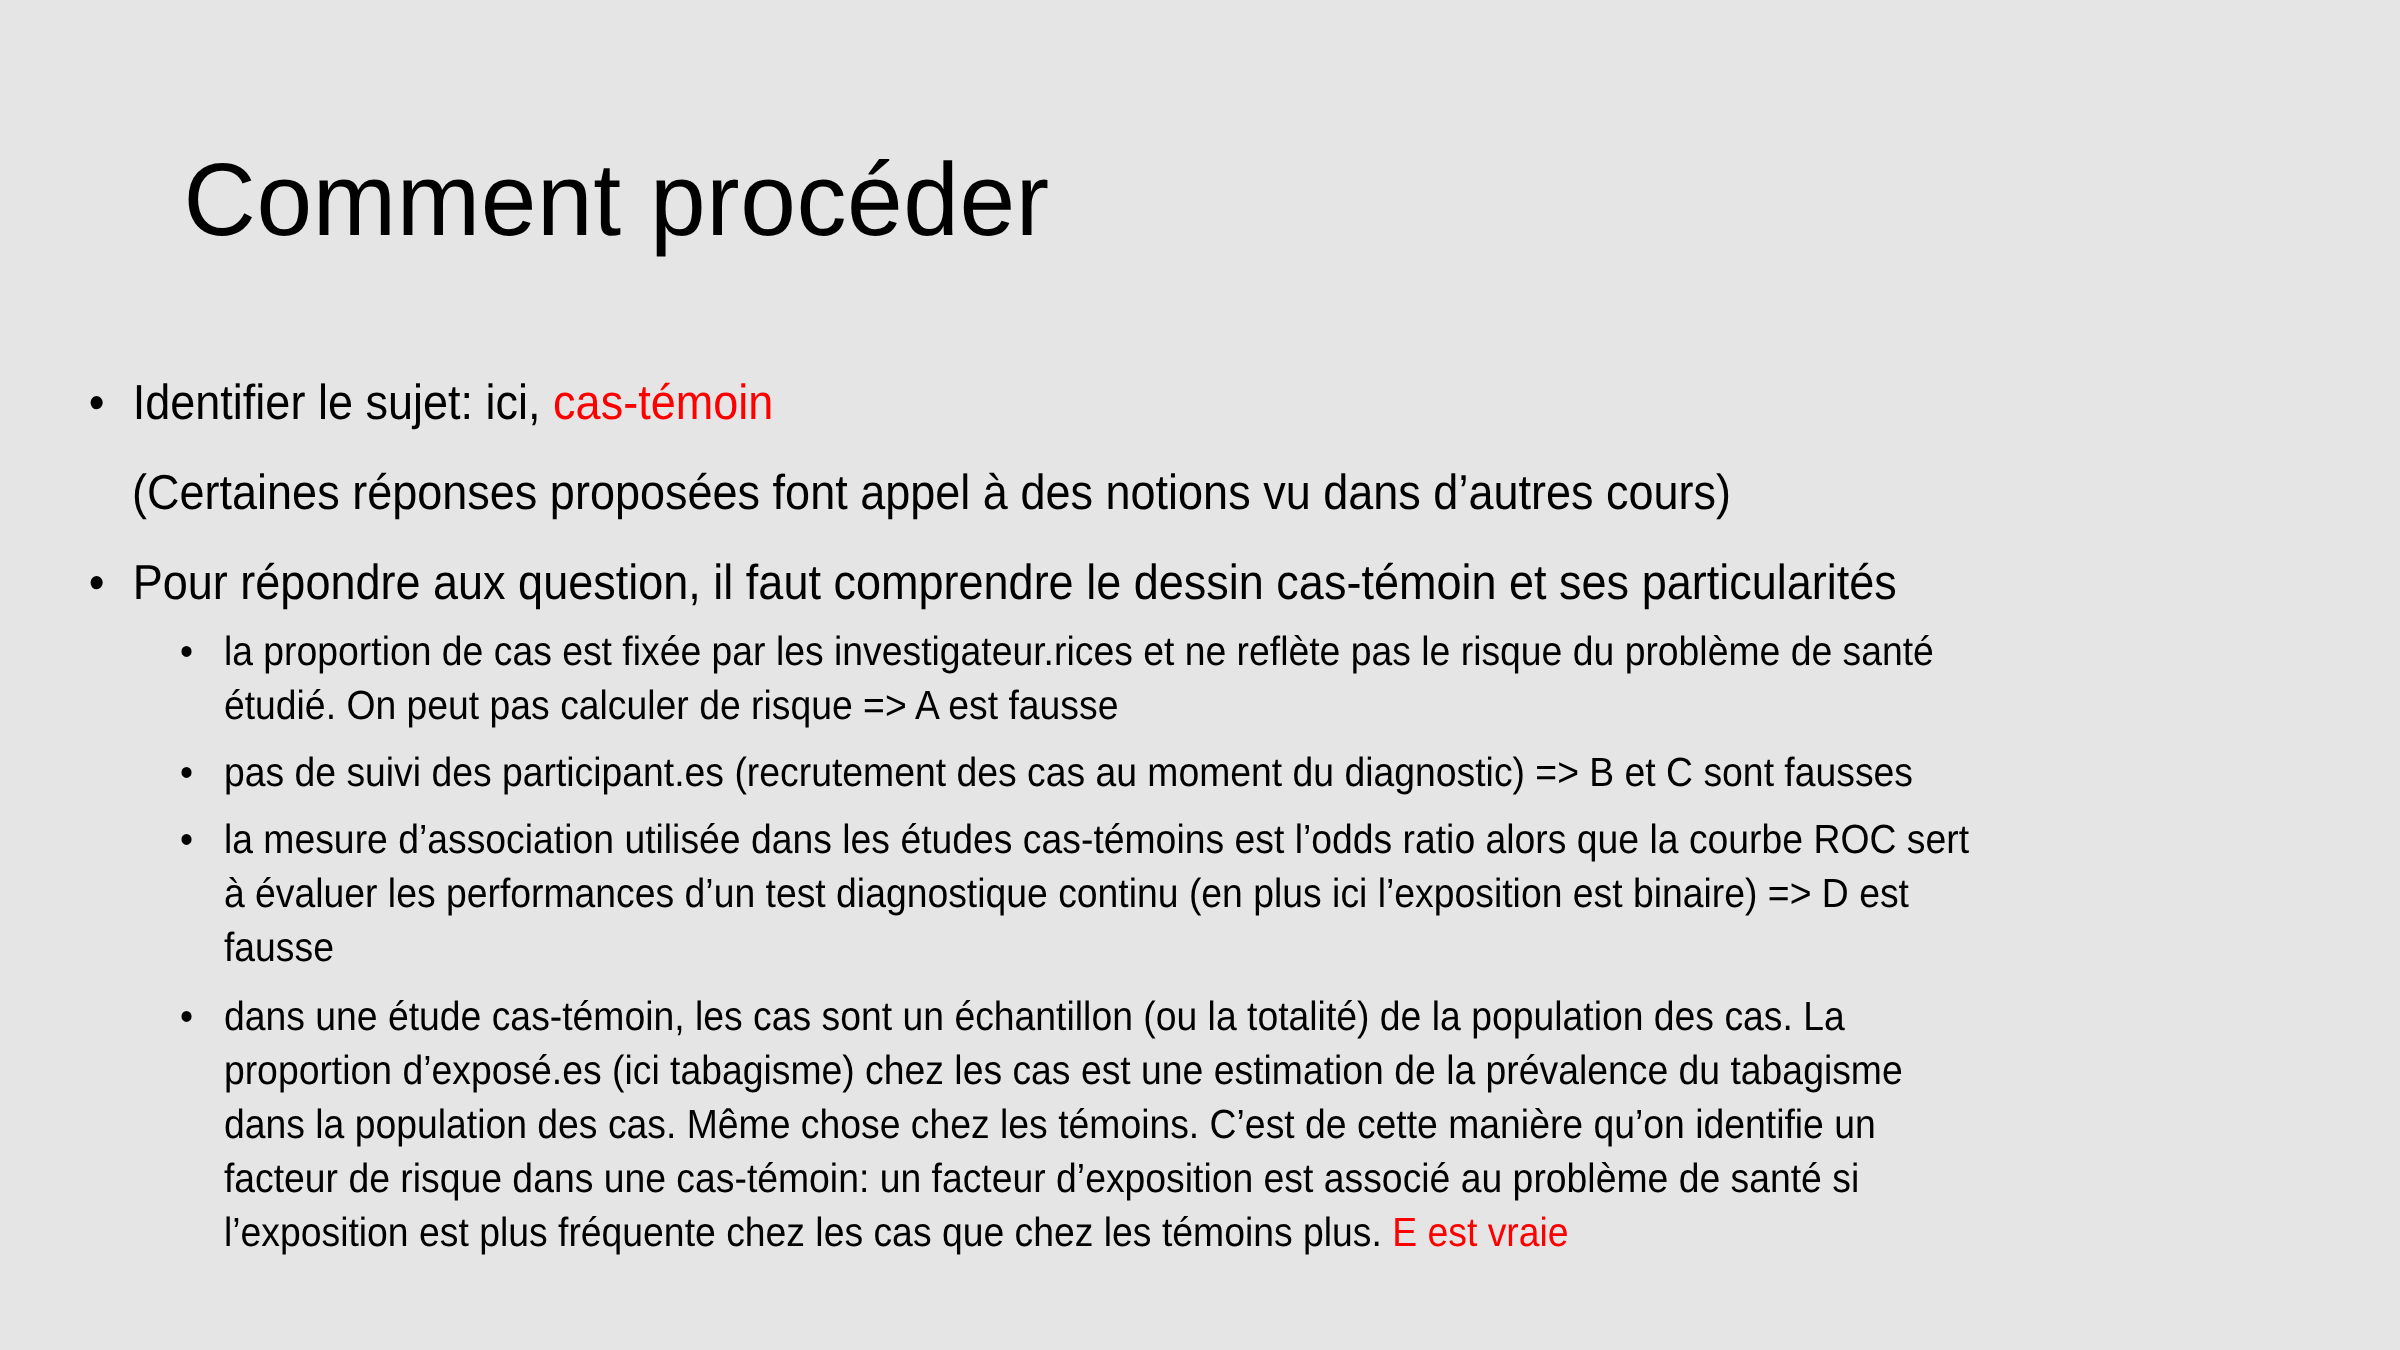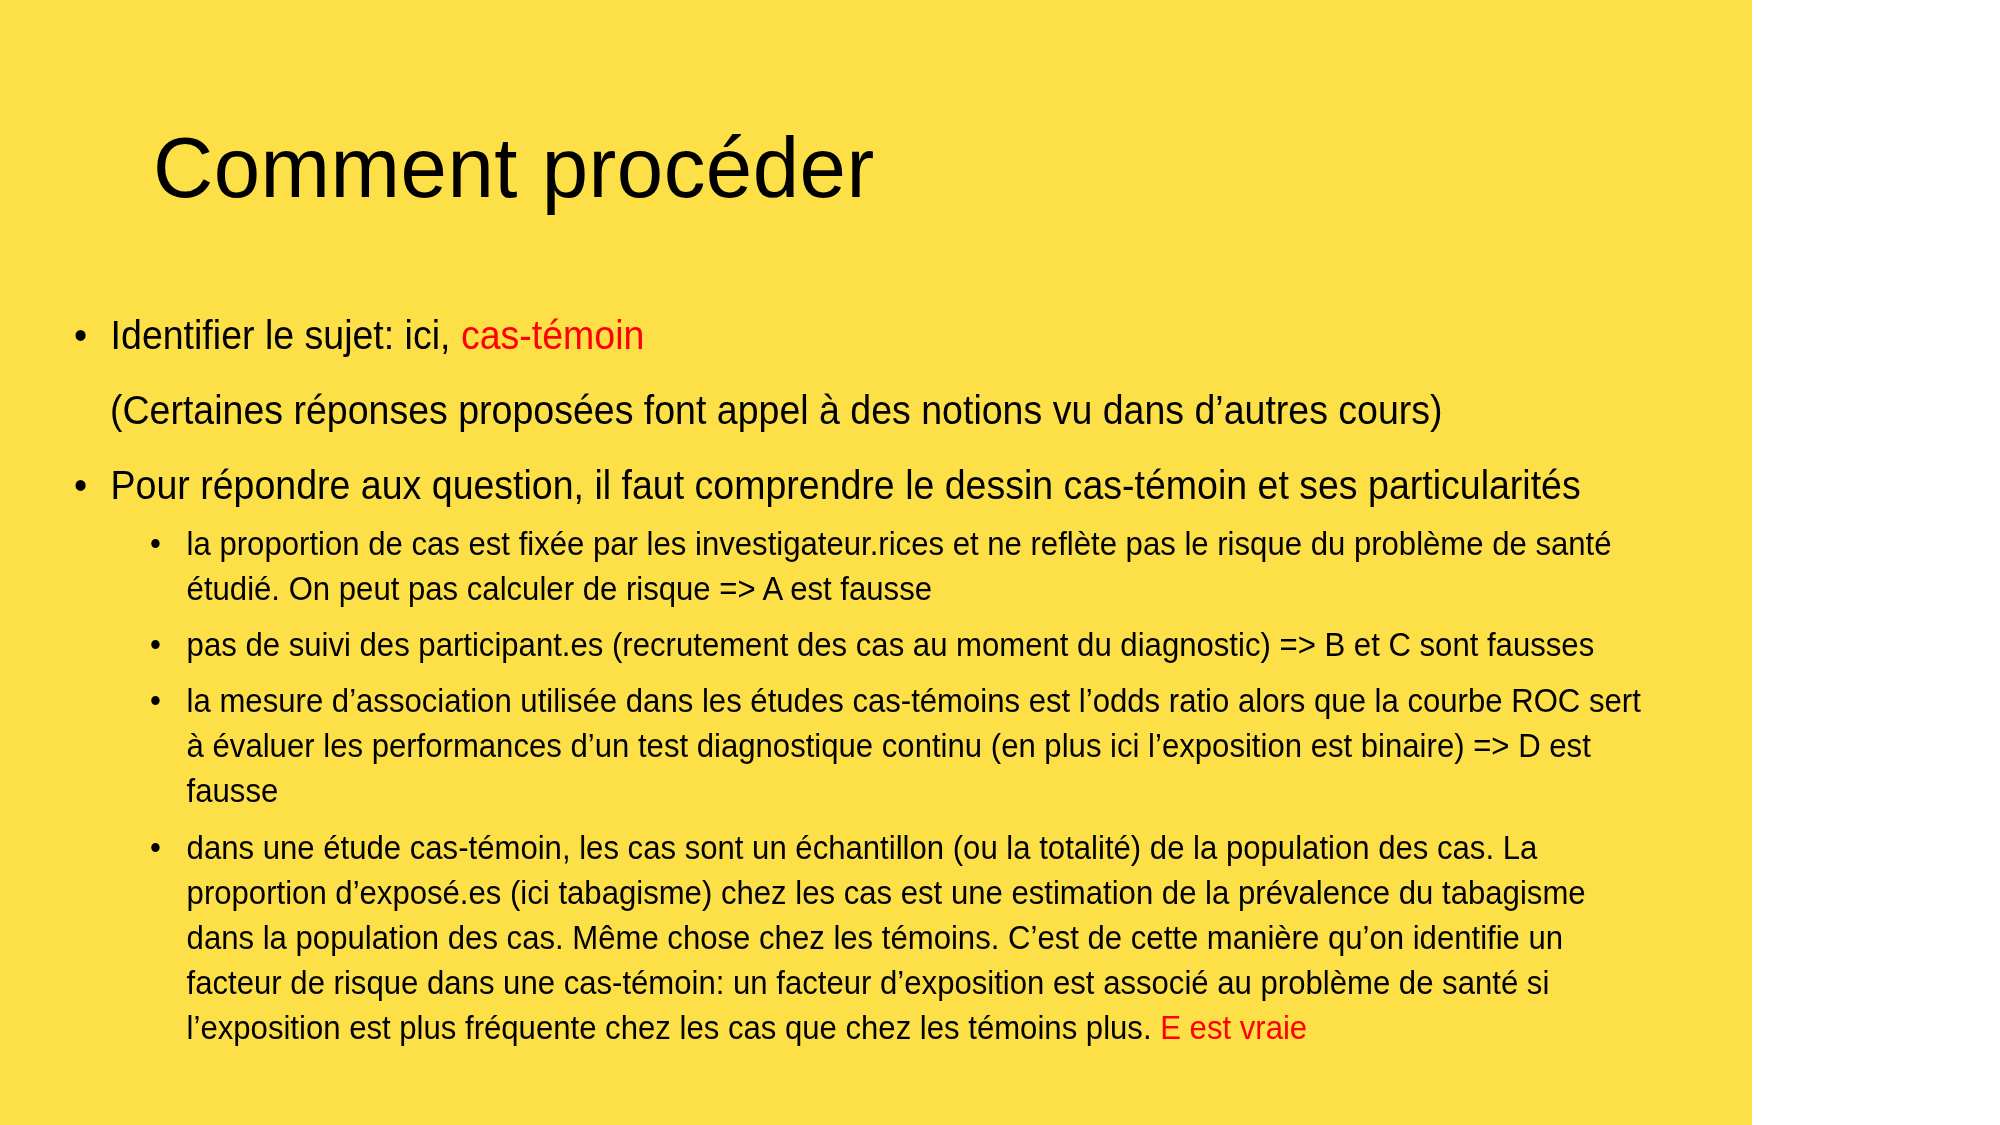--- a/index.html
+++ b/index.html
@@ -11,22 +11,22 @@
       width: 2000px;
       height: 1125px;
       position: relative;
       overflow: hidden;
       font-family: "Liberation Sans", "DejaVu Sans", sans-serif;
       color: #000000;
     }
     .slide {
       position: absolute;
       left: 0; top: 0;
-      width: 1752px; height: 1125px;
-      background: #fde047;
+      width: 2000px; height: 1125px;
+      background: #e5e5e5;
     }
     .title {
       position: absolute;
       left: 153px;
       top: 112px;
       font-size: 86px;
       font-weight: 300;
       letter-spacing: 0.5px;
       line-height: 110px;
       white-space: nowrap;

